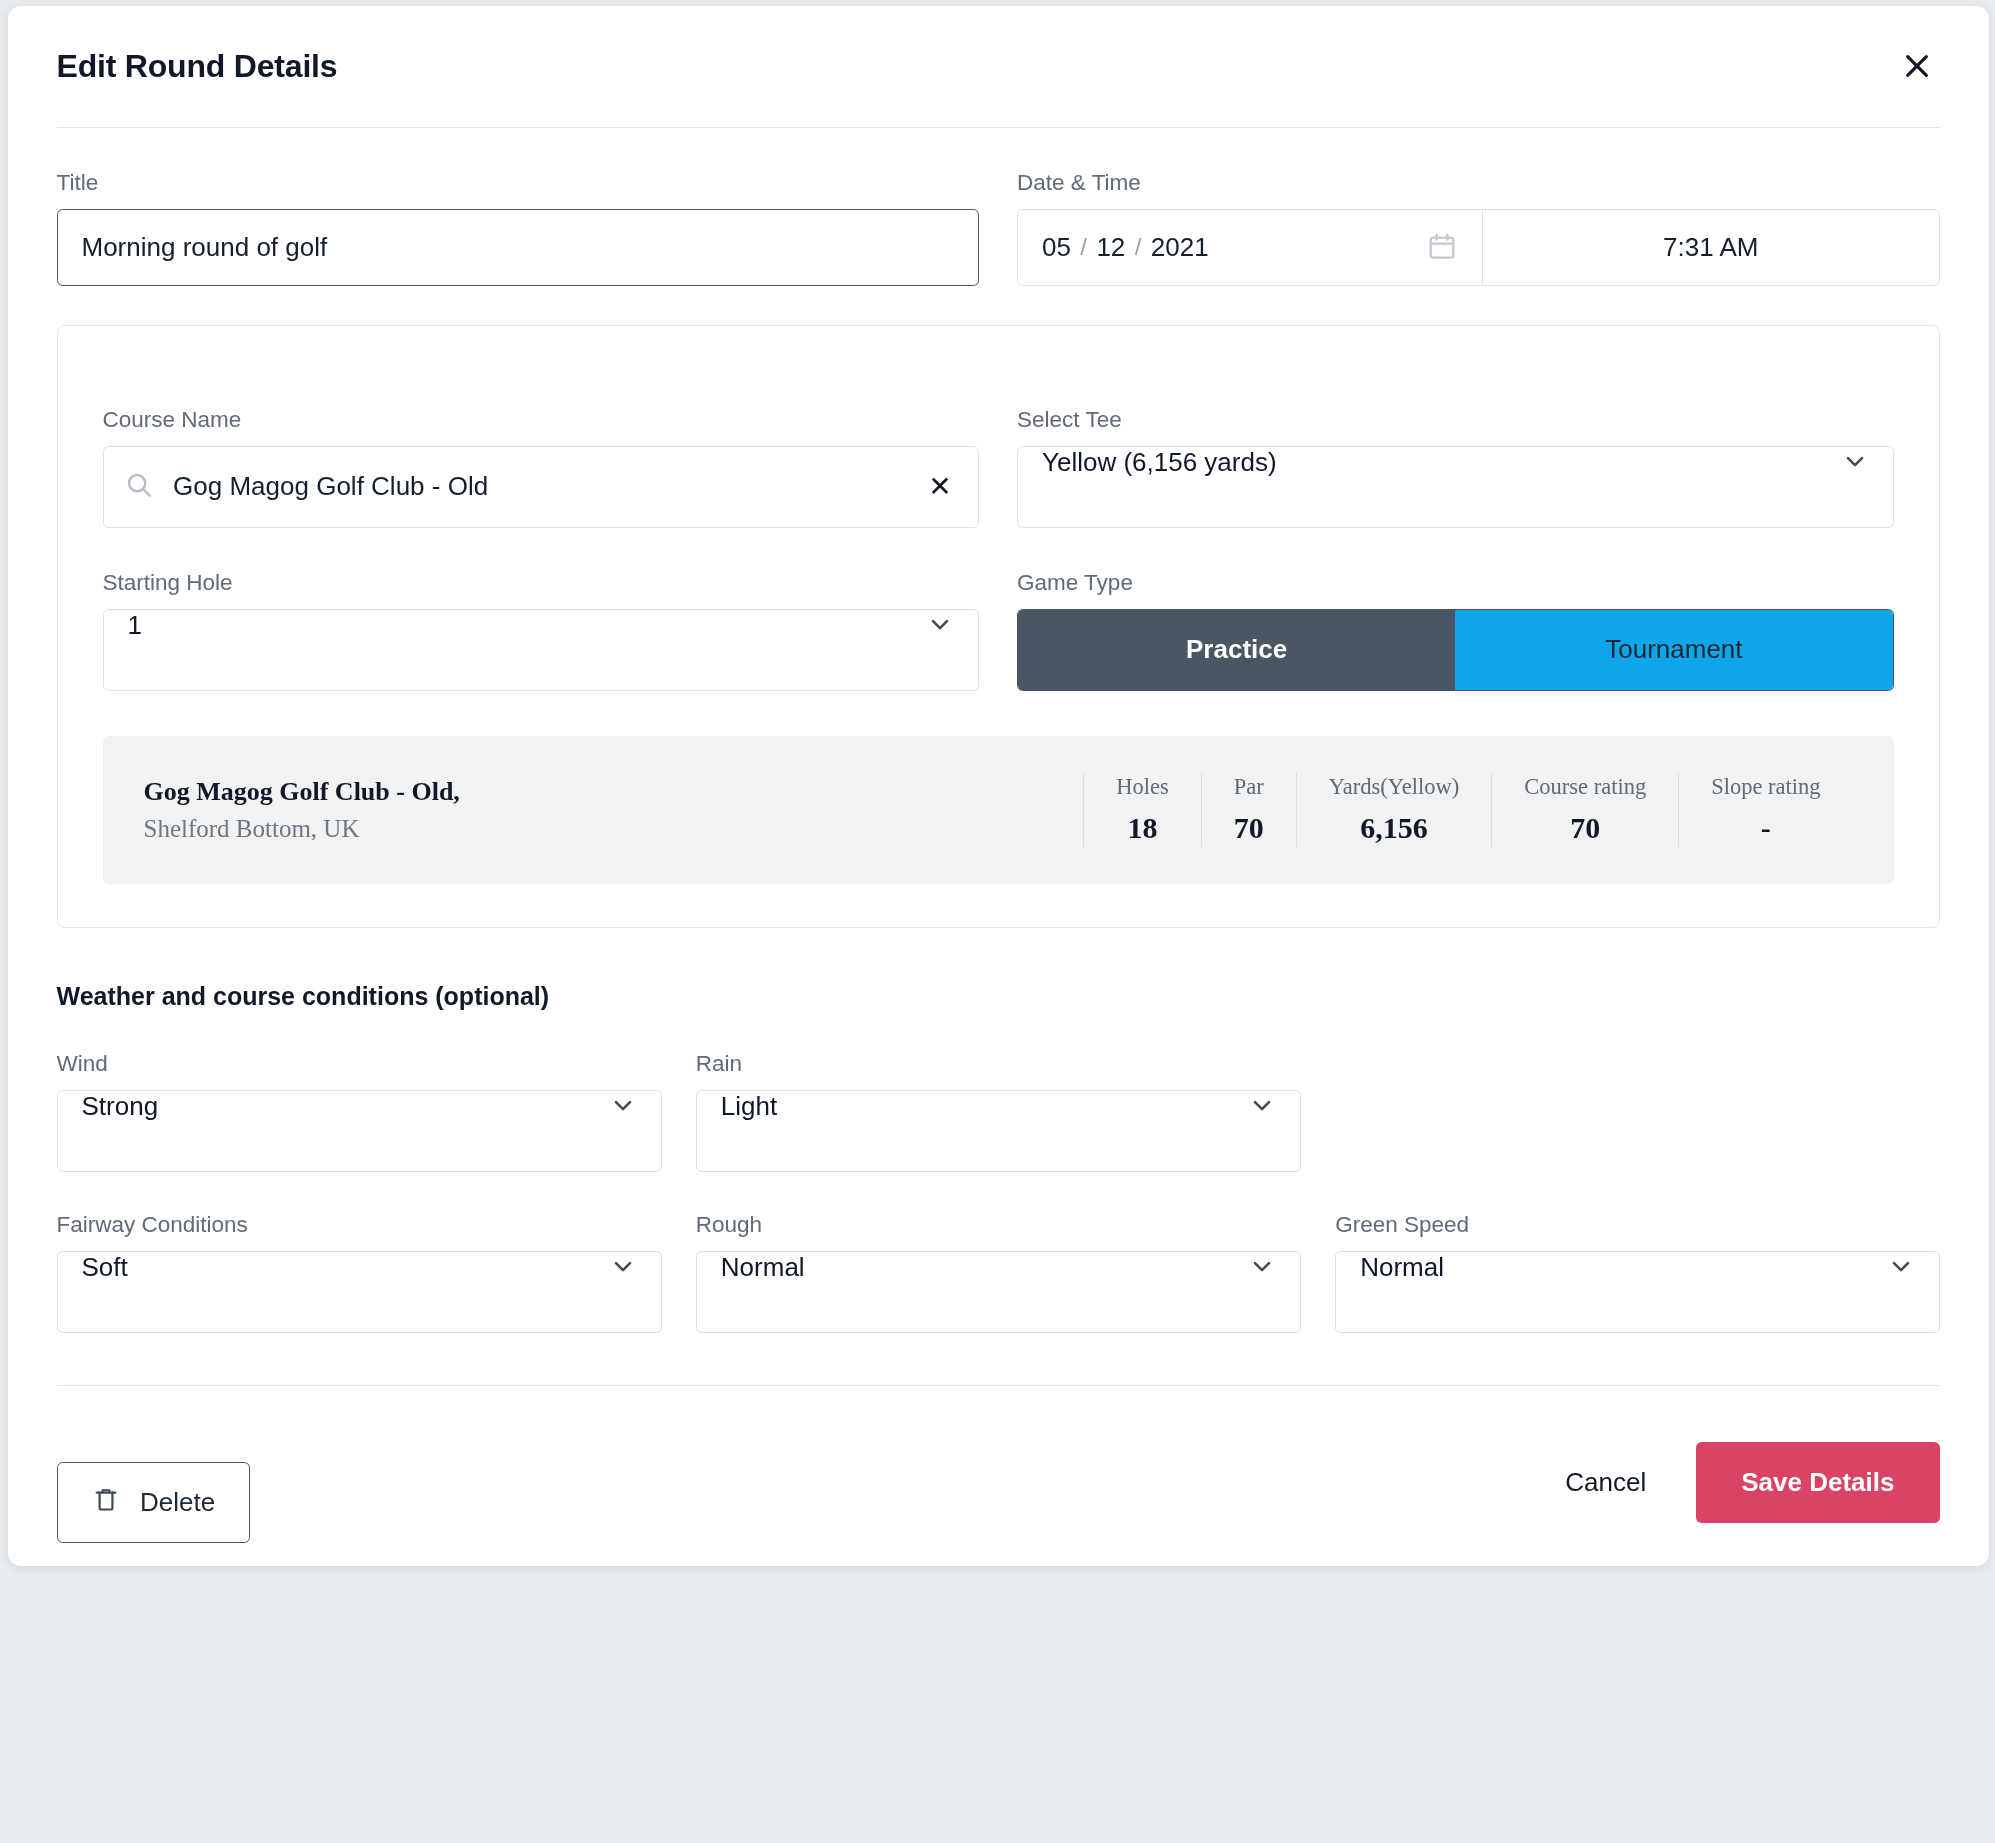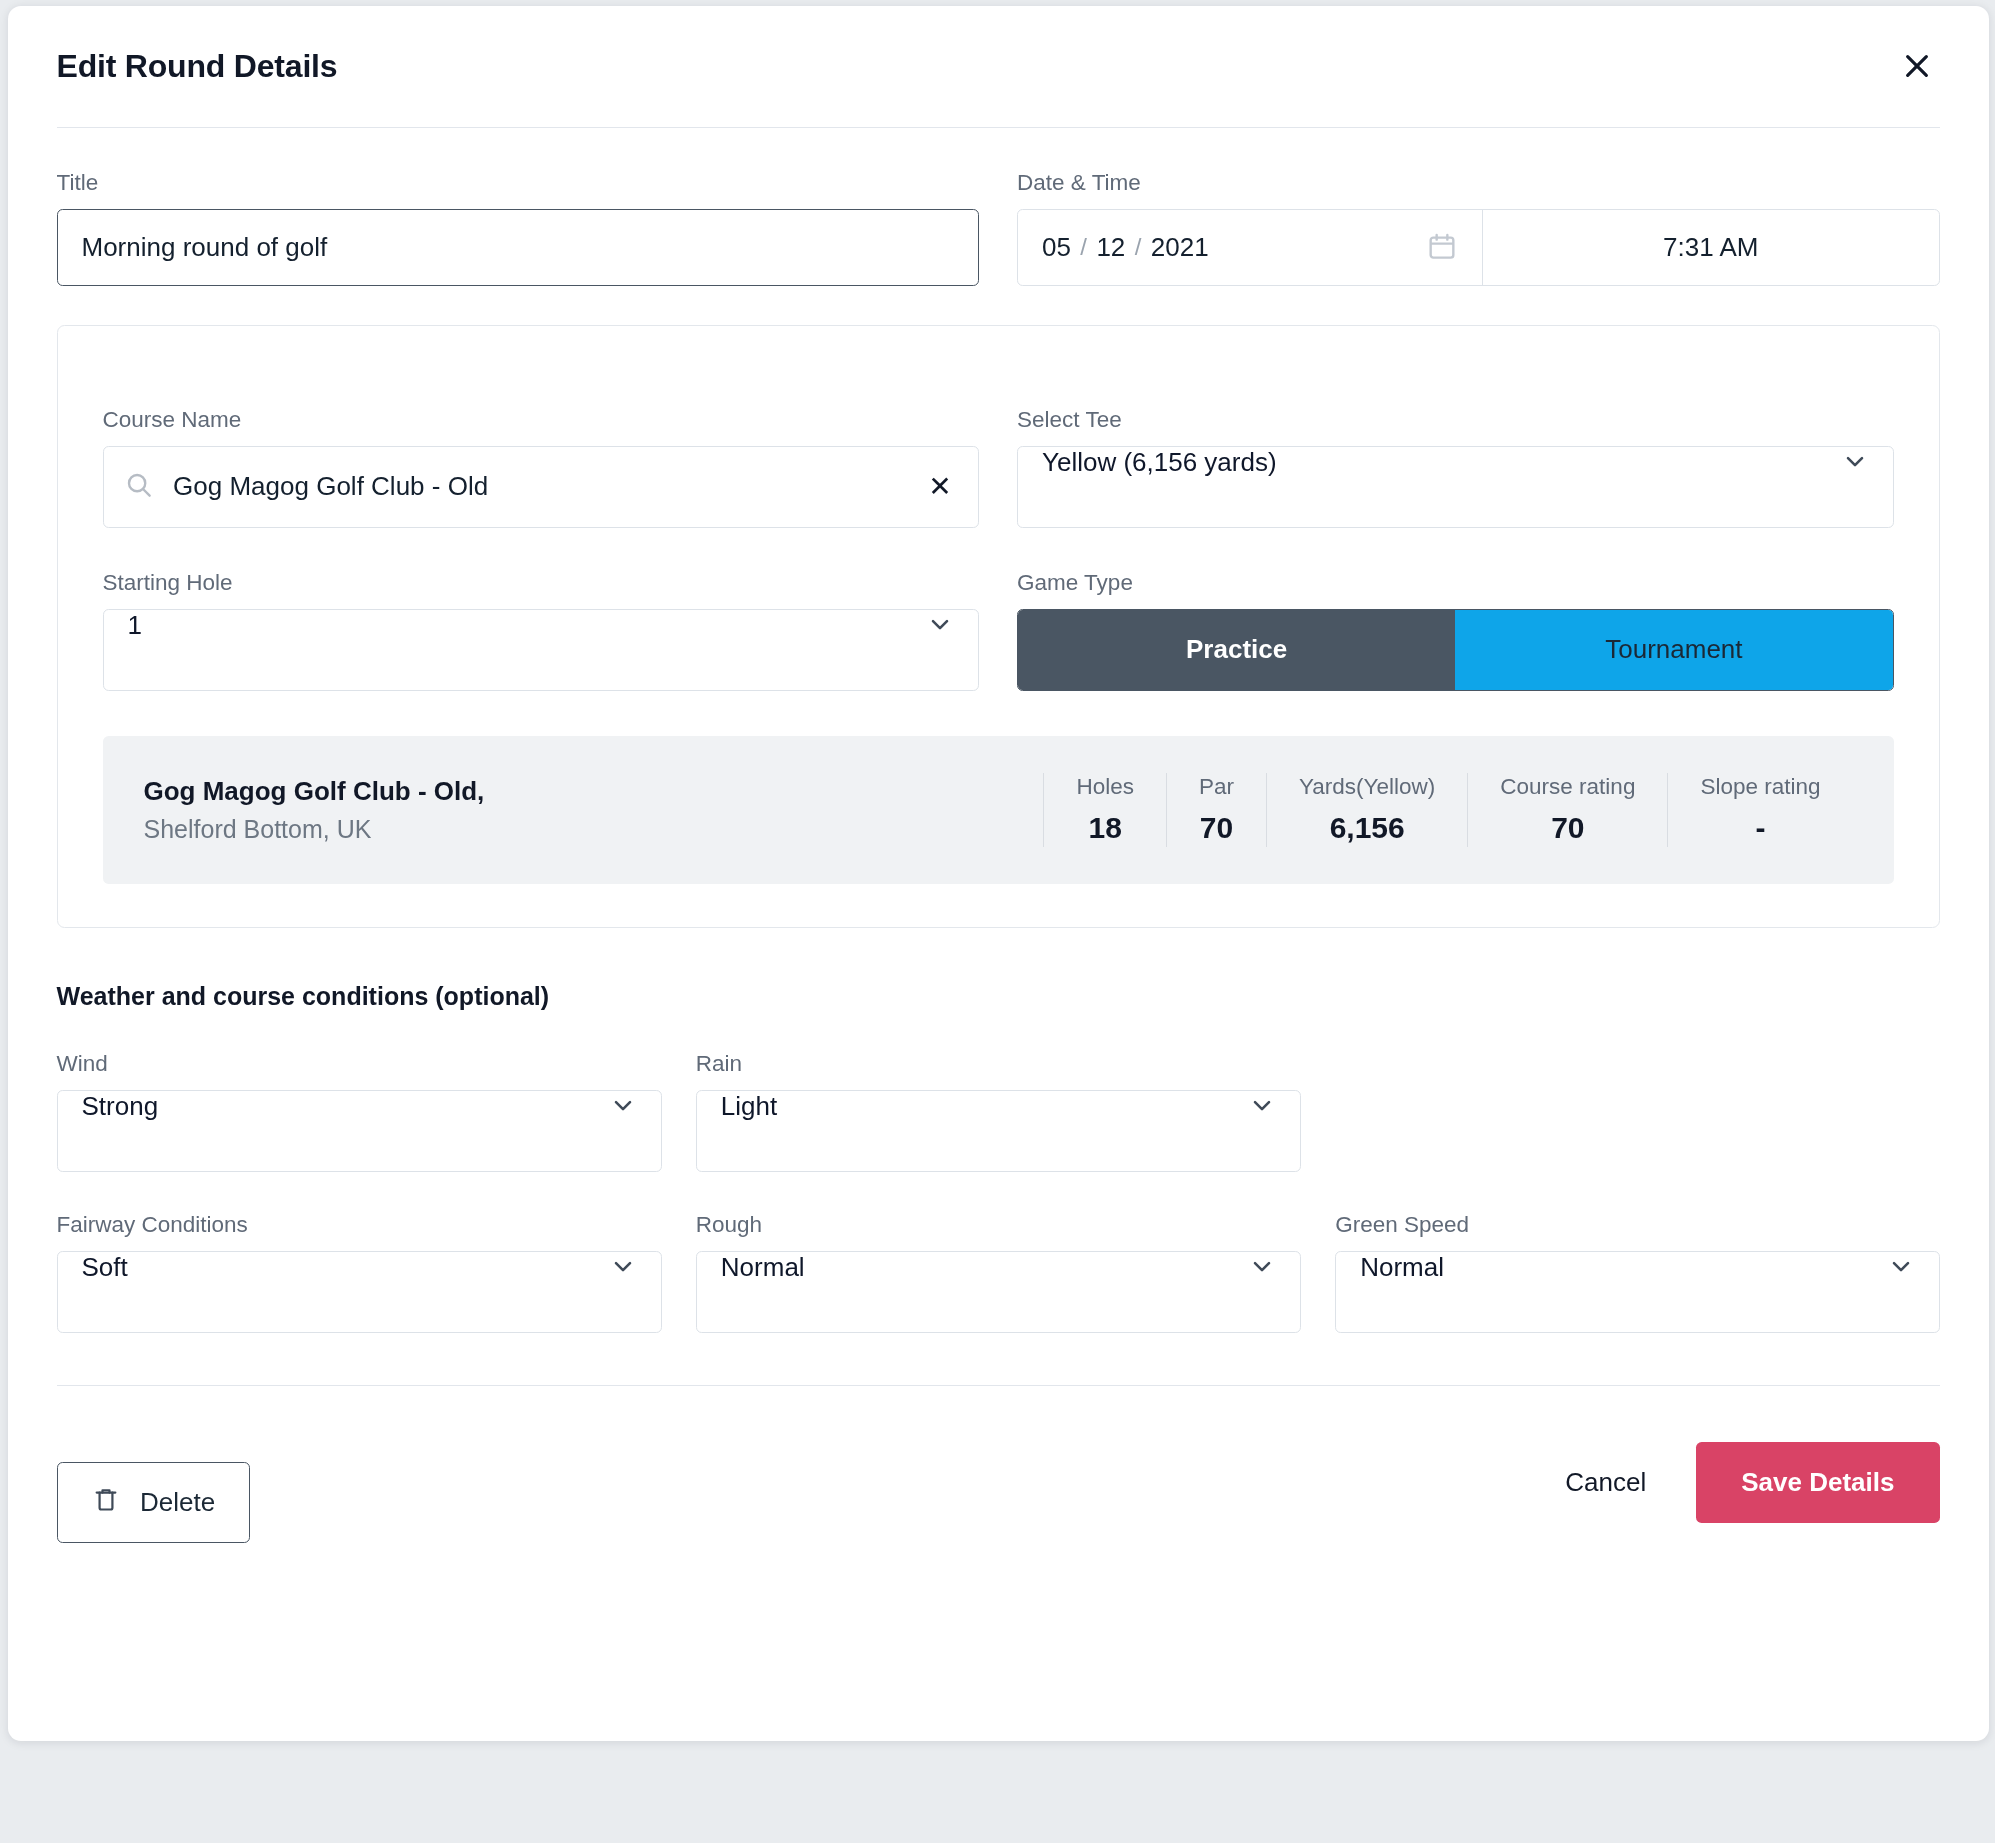--- a/index.html
+++ b/index.html
@@ -11,21 +11,21 @@
     background: #e9ecef;
     font-family: "Liberation Sans", sans-serif;
     -webkit-font-smoothing: antialiased;
   }
 
   .modal {
     position: absolute;
     left: 7.5px;
     top: 5.6px;
     width: 1981px;
-    height: 1735px;
+    height: 1560px;
     background: #ffffff;
     border-radius: 13px;
     box-shadow: 0 1.9px 9.4px rgba(16,24,40,0.10);
     overflow: hidden;
   }
 
   .modal-inner {
     padding: 0 49px;
     position: relative;
     height: 100%;
@@ -199,20 +199,21 @@
   }
 
   
   .summary {
     margin-top: 45px;
     background: #f0f2f4;
     border-radius: 5.6px;
     display: flex;
     align-items: center;
     padding: 37px 41px;
+    font-family: Liberation Serif, serif;
   }
   .summary-name { flex: 1 1 auto; padding-right: 28px; }
   .sum-title {
     font-size: 26px;
     font-weight: bold;
     color: #111827;
     line-height: 1.45;
   }
   .sum-sub {
     font-size: 25px;

